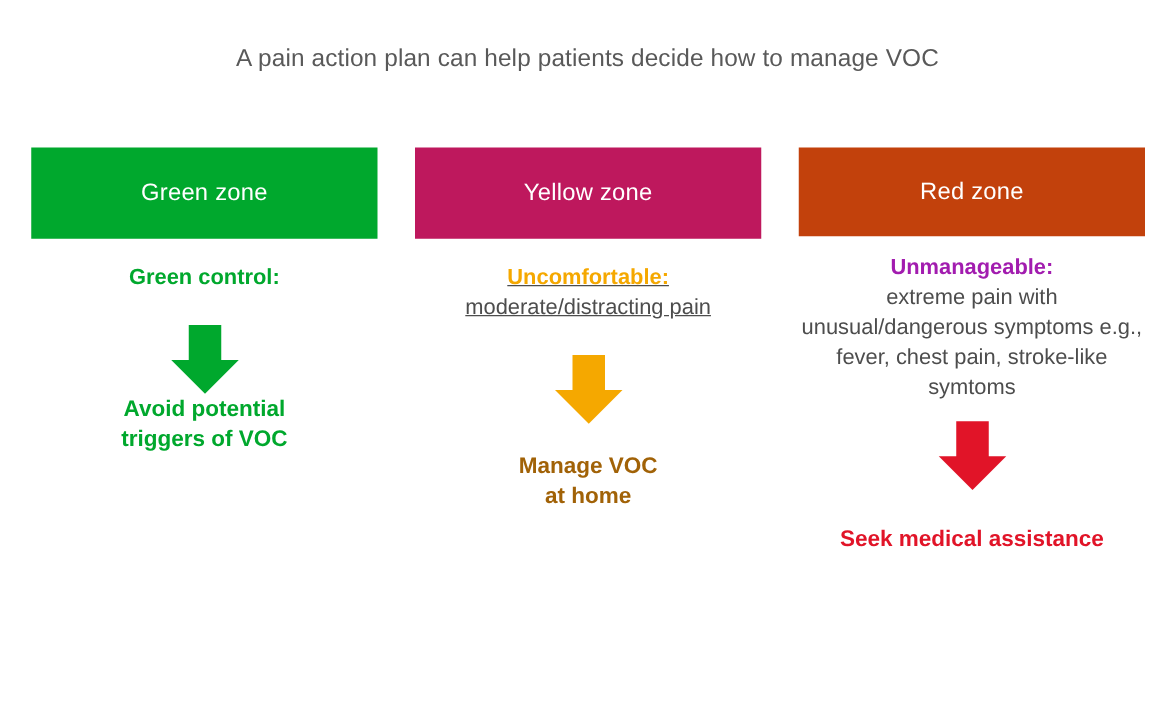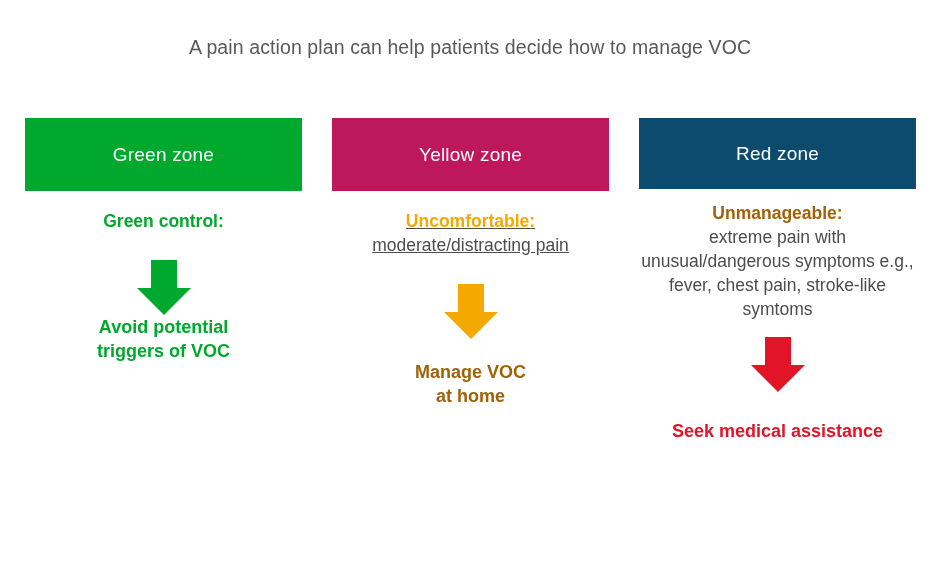--- a/index.html
+++ b/index.html
@@ -155,24 +155,24 @@
 
     <div class="arrow">
       <div class="shaft" style="background: rgb(245, 168, 0);"></div>
       <div class="head" style="border-top-color: rgb(245, 168, 0);"></div>
     </div>
 
     <div class="zone-action" style="color: #a16207;">Manage VOC<br>at home</div>
   </div>
 
   <div class="zone-col red">
-    <div class="zone-banner" style="background: #0c4a6e;">Red zone</div>
+    <div class="zone-banner" style="background: #c2410c;">Red zone</div>
 
     <div class="zone-desc" style="color: rgb(77, 77, 77);">
-      <span class="lede" style="color: #a16207;">Unmanageable:</span>
+      <span class="lede" style="color: #a21caf;">Unmanageable:</span>
       <span class="body">extreme pain with unusual/dangerous symptoms e.g., fever, chest pain, stroke-like symtoms</span>
     </div>
 
     <div class="arrow">
       <div class="shaft" style="background: rgb(225, 20, 40);"></div>
       <div class="head" style="border-top-color: rgb(225, 20, 40);"></div>
     </div>
 
     <div class="zone-action" style="color: rgb(225, 20, 40);">Seek medical assistance</div>
   </div>

